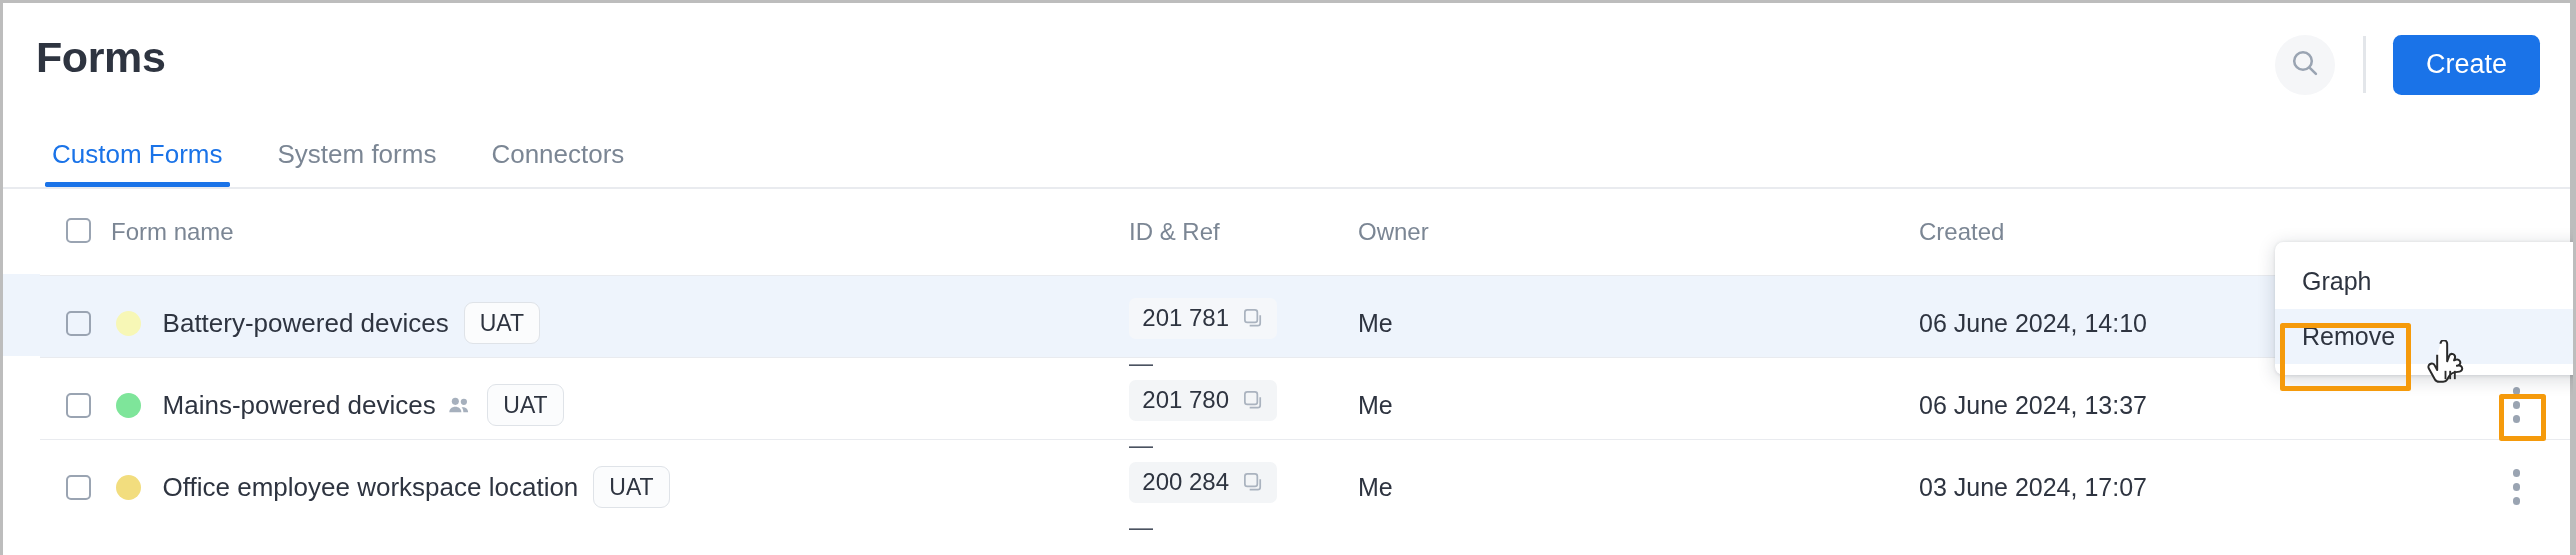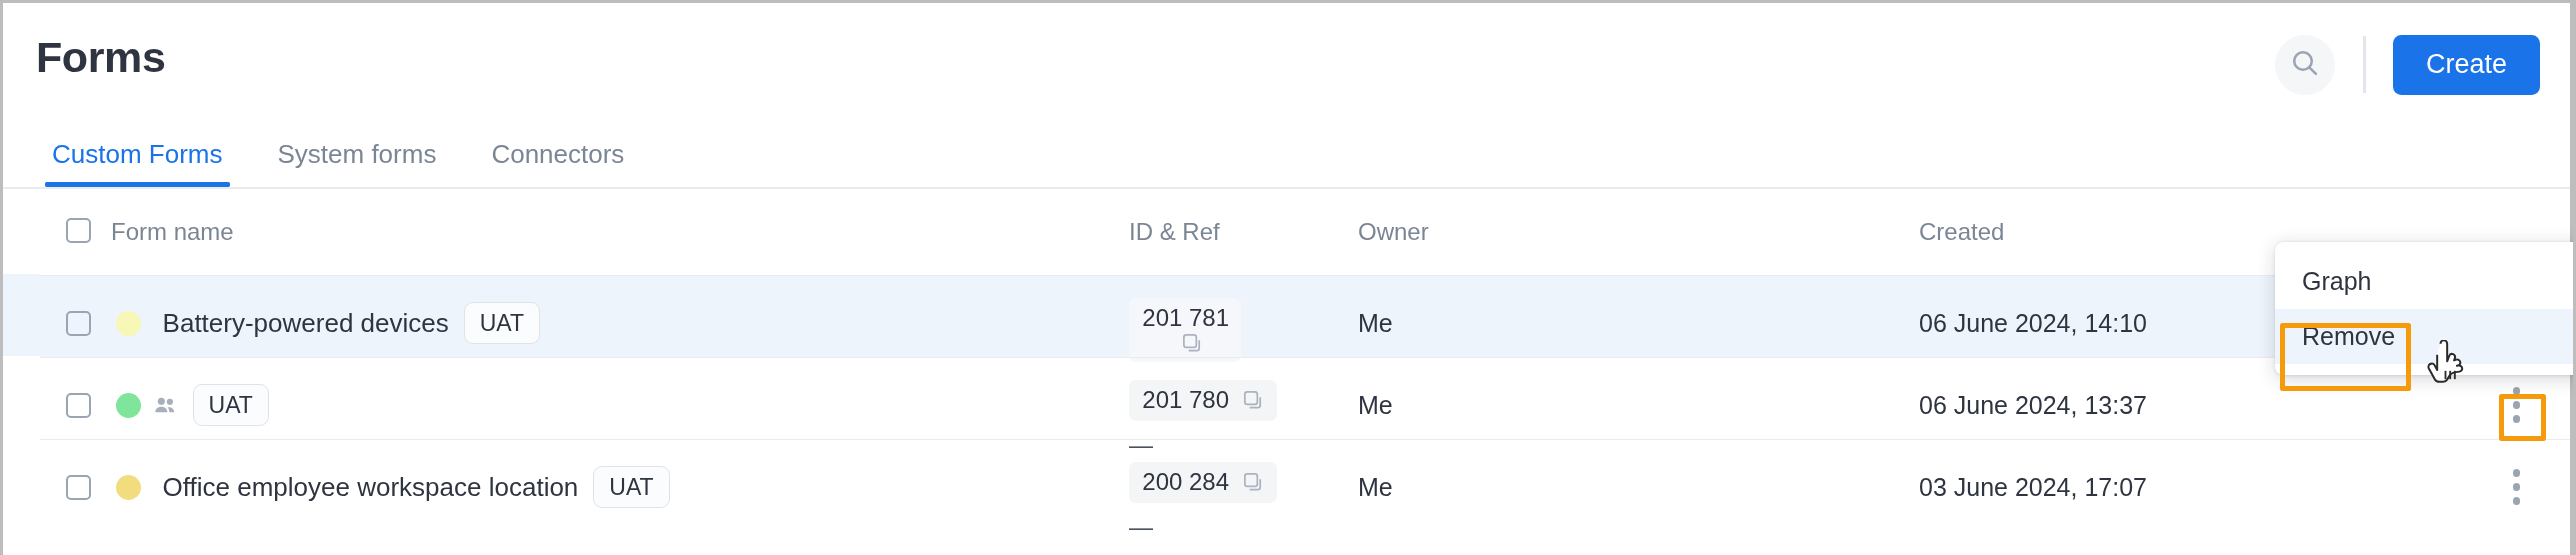--- a/index.html
+++ b/index.html
@@ -195,21 +195,21 @@
     position: absolute;
     left: 1126px; top: 21.6px;
   }
   .id-chip {
     display: inline-flex; align-items: center;
     background: #f3f5f7;
     border-radius: 6.7px;
     padding: 6.7px 11.6px 6.7px 13.3px;
     cursor: pointer;
   }
-  .row.sel .id-chip { background: #f5f7fa; flex-direction: column; }
+  .row.sel .id-chip { background: #f5f7fa; }
   .id-text { font-size: 24px; color: #2e3440; white-space: nowrap; }
   .copy-icon { margin-left: 13.3px; display: flex; align-items: center; }
   .id-dash {
     margin-top: 10px;
     font-size: 24px;
     color: #4a5260;
     letter-spacing: -0.8px;
   }
 
   .cell-owner {
@@ -361,20 +361,21 @@
             <i></i>
             <i></i>
           </span>
       </div>
     </div>
 
     <div class="row">
       <div class="cell-name">
         <span class="chk"></span>
         <span class="dot" id="dot1" style="background: rgb(126, 229, 154);"></span>
+        <span class="form-name">Mains-powered devices</span>
         <span class="people-icon">
           <svg width="25" height="25" viewBox="0 0 24 24" fill="#a6b0bd">
             <circle cx="8" cy="8" r="3.4"></circle>
             <circle cx="16.2" cy="8.4" r="3"></circle>
             <path d="M2.2 18.5c0-3.2 2.6-5.2 5.8-5.2s5.8 2 5.8 5.2z"></path>
             <path d="M15 13.6c3 0 5.3 1.8 5.3 4.9h-4.6c0-1.9-.6-3.6-1.7-4.8z"></path>
           </svg>
         </span>
         <span class="badge">UAT</span>
       </div>

